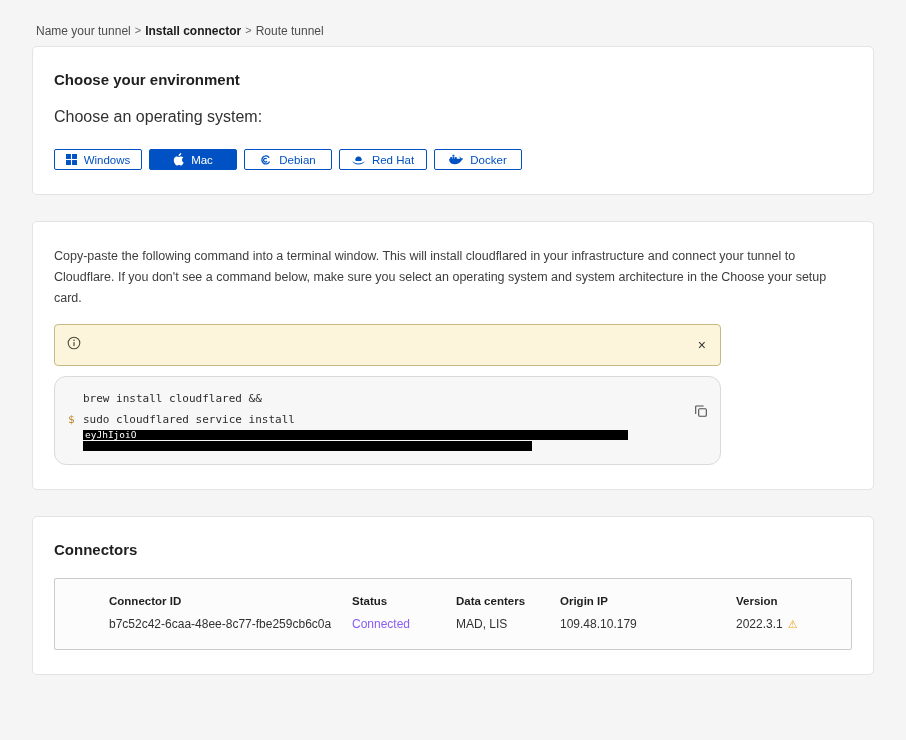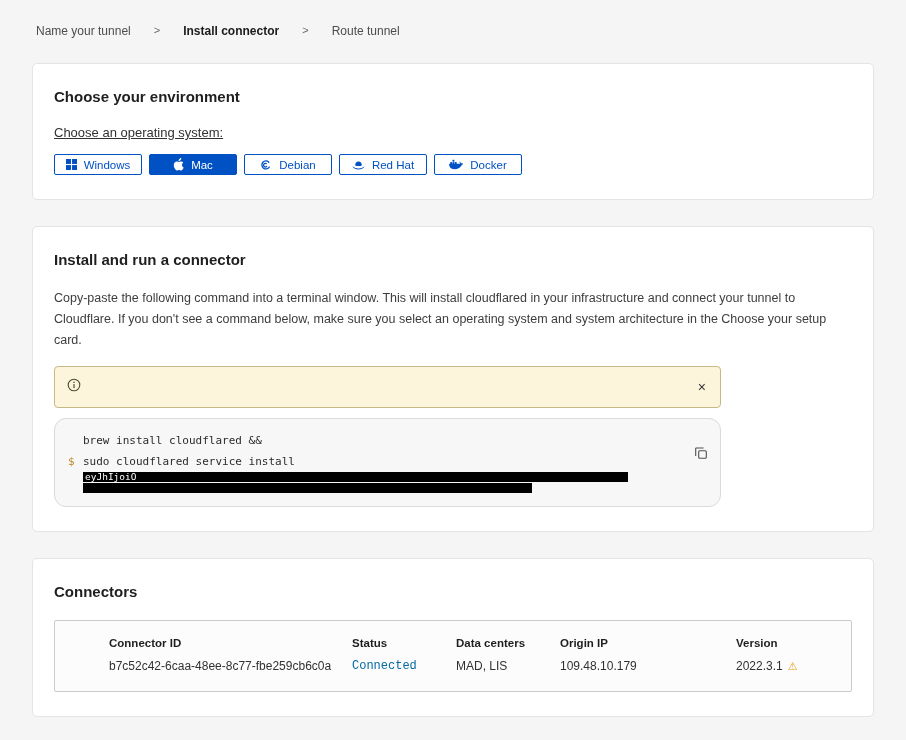--- a/index.html
+++ b/index.html
@@ -5,31 +5,31 @@
   * { box-sizing: border-box; margin: 0; padding: 0; }
   html, body { width: 906px; height: 740px; }
   body {
     background: #f5f5f6;
     font-family: "Liberation Sans", sans-serif;
     color: #313131;
     overflow: hidden;
   }
 
   
-  .breadcrumb { display: flex; gap: 23px; padding: 24px 36px 0; font-size: 12px; color: #4d4d4d; margin-bottom: 25px; }
+  .breadcrumb { display: flex; gap: 4px; padding: 24px 36px 0; font-size: 12px; color: #4d4d4d; margin-bottom: 8px; }
   .crumb { cursor: pointer; }
   .crumb.active { font-weight: bold; color: #1b1b1b; }
   .sep { color: #6b6b6b; font-size: 11px; }
 
   
   .card { background: #fff; border: 1px solid #e2e4e6; border-radius: 5px; margin: 0 32px 26px; padding: 24px 21px; }
   .card h2 { font-size: 15px; font-weight: bold; color: #1f1f1f; margin-bottom: 20px; }
 
   
-  .os-label { font-size: 13px; margin-bottom: 14px; text-decoration: underline; }
+  .os-label { font-size: 16px; margin-bottom: 23px; }
   .os-buttons { display: flex; gap: 7px; }
   .os-btn { display: flex; align-items: center; justify-content: center; gap: 7px; width: 88px; height: 21px;
     background: #fff; border: 1px solid #0051c3; border-radius: 2px; color: #0051c3;
     font-size: 11.5px; font-family: inherit; cursor: pointer; }
   .os-btn.selected { background: #0051c3; color: #fff; }
   .os-btn .icon { display: flex; align-items: center; }
 
   
   .desc { font-size: 12.5px; line-height: 21px; color: #3d3d3d; max-width: 795px; margin-bottom: 15px; }
   .warning { display: flex; align-items: flex-start; gap: 10px; width: 667px;
@@ -47,21 +47,21 @@
   .token-line { line-height: 12px; align-items: center; }
   .redacted { display: inline-flex; align-items: center; background: #000; height: 10px; }
   .bar1 { width: 545px; color: #fff; font-size: 9.5px; padding-left: 2px; margin-top: 2px; font-family: "DejaVu Sans Mono", monospace; }
   .bar2 { width: 449px; margin-top: 1px; }
   .copy-btn { position: absolute; right: 12px; top: 27px; background: none; border: none; cursor: pointer; padding: 0; }
 
   
   .table { border: 1px solid #c9cbcd; border-radius: 2px; background: #fcfcfc; padding: 16px 0 18px 54px; }
   .trow { display: grid; grid-template-columns: 243px 104px 104px 176px 1fr; align-items: center; font-size: 12px; color: #313131; }
   .thead { font-size: 11.5px; font-weight: bold; color: #1f1f1f; margin-bottom: 10px; }
-  .status-connected { color: #0369a1; font-family: Liberation Mono, monospace; }
+  .status-connected { color: #8b5cf6; }
   .version-cell { display: flex; align-items: center; gap: 5px; }
   .warn-tri { color: #eea01e; font-size: 11px; }
 </style>
 </head>
 <body>
 
 <div>
 
   <nav class="breadcrumb">
     <span class="crumb">Name your tunnel</span>
@@ -128,21 +128,20 @@
               <path d="M13.8 4.6c-.4-.3-1.2-.4-1.9-.2-.1-.7-.5-1.3-1.1-1.8l-.4.4c.5.5.7 1.2.6 1.8H.2c-.2 1.2.1 2.7 1 3.8.9 1 2.3 1.6 4.1 1.6 3.7 0 6.5-1.7 7.8-4.8.5 0 1.1-.2 1.4-.8z"></path>
             </svg>
         </span>
         <span>Docker</span>
       </button>
 
     </div>
   </section>
 
   <section class="card">
-    <h2>Install and run a connector</h2>
     <p class="desc">Copy-paste the following command into a terminal window. This will install cloudflared in your infrastructure and connect your tunnel to Cloudflare. If you don't see a command below, make sure you select an operating system and system architecture in the Choose your setup card.</p>
 
     <div class="warning">
       <span class="info">
         <svg width="14" height="14" viewBox="0 0 14 14">
             <circle cx="7" cy="7" r="5.8" fill="none" stroke="#4c4c34" stroke-width="1.1"></circle>
             <rect x="6.4" y="6.1" width="1.2" height="4" fill="#4c4c34"></rect>
             <circle cx="7" cy="4.2" r="0.8" fill="#4c4c34"></circle>
           </svg>
       </span>

